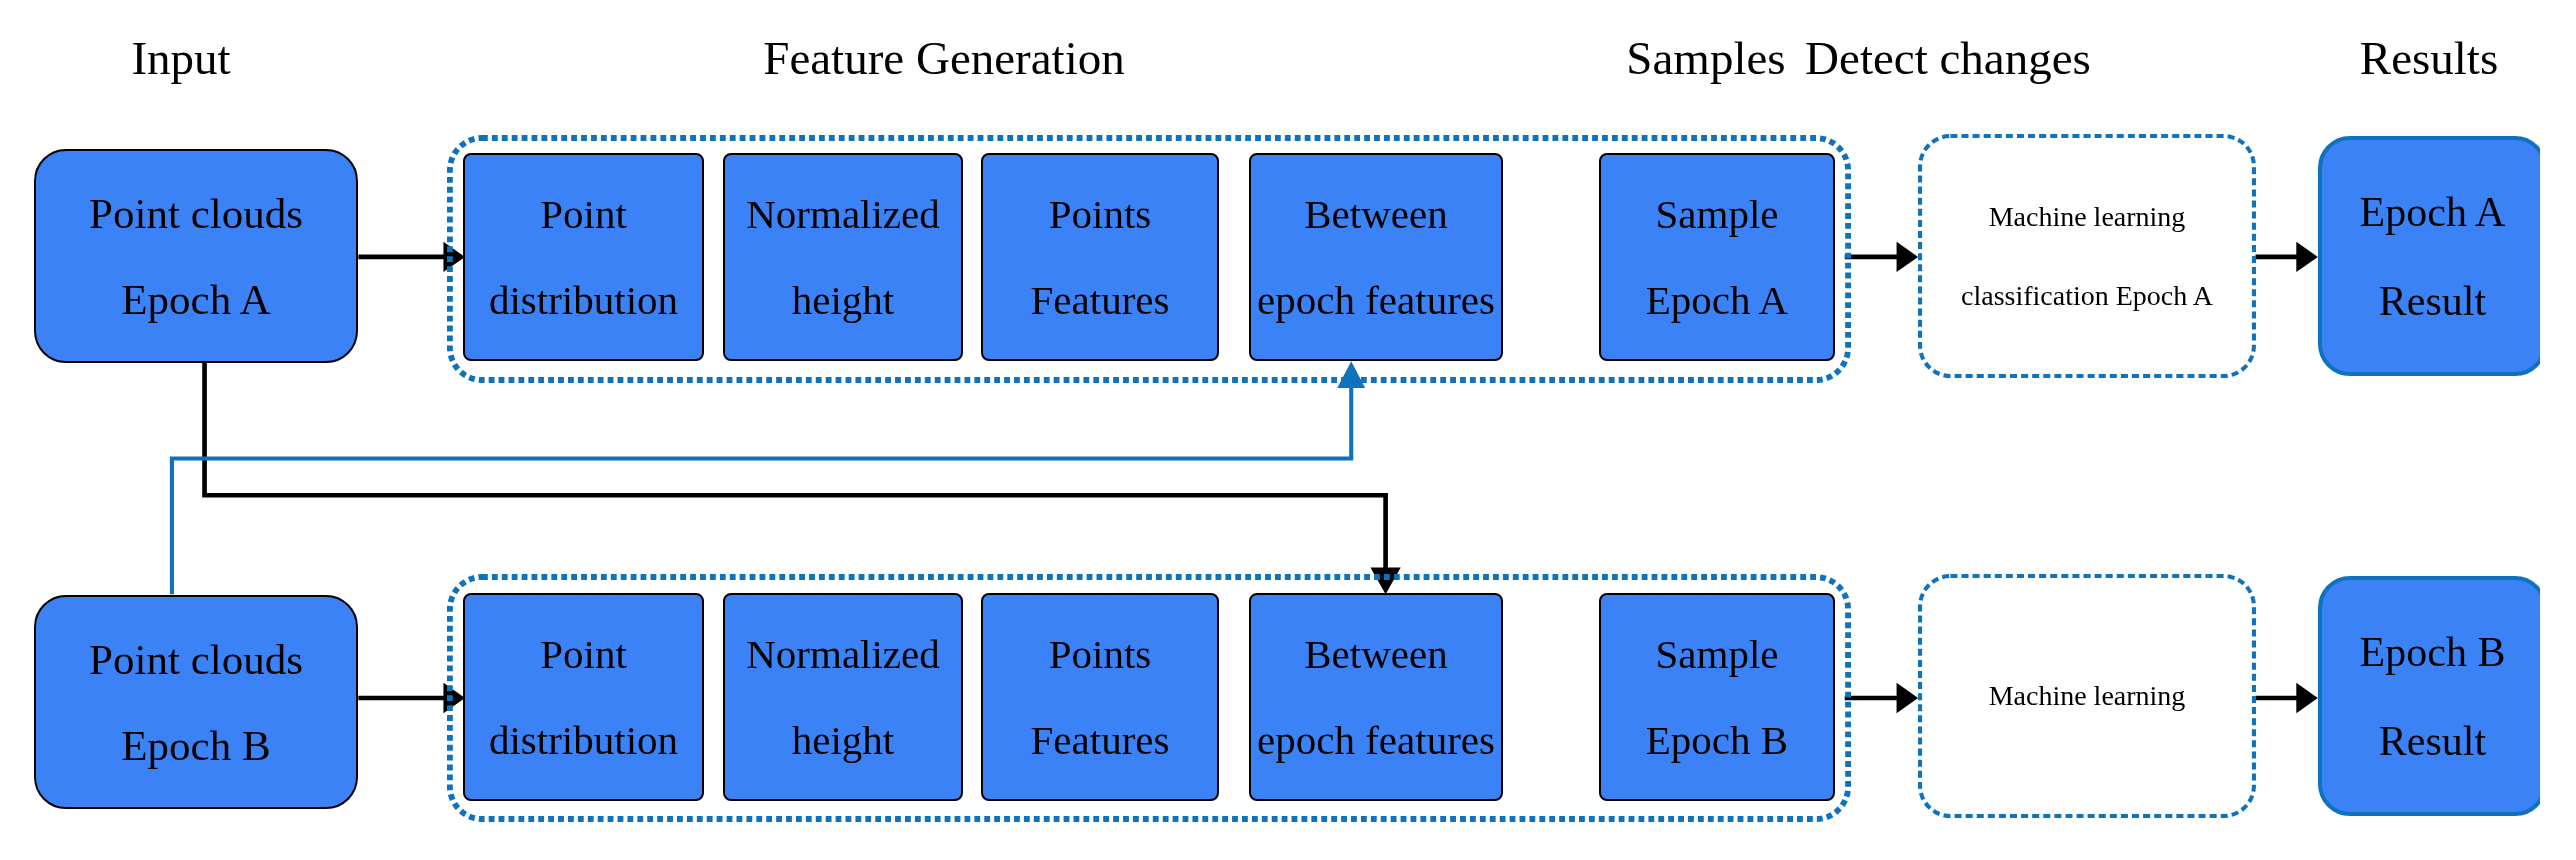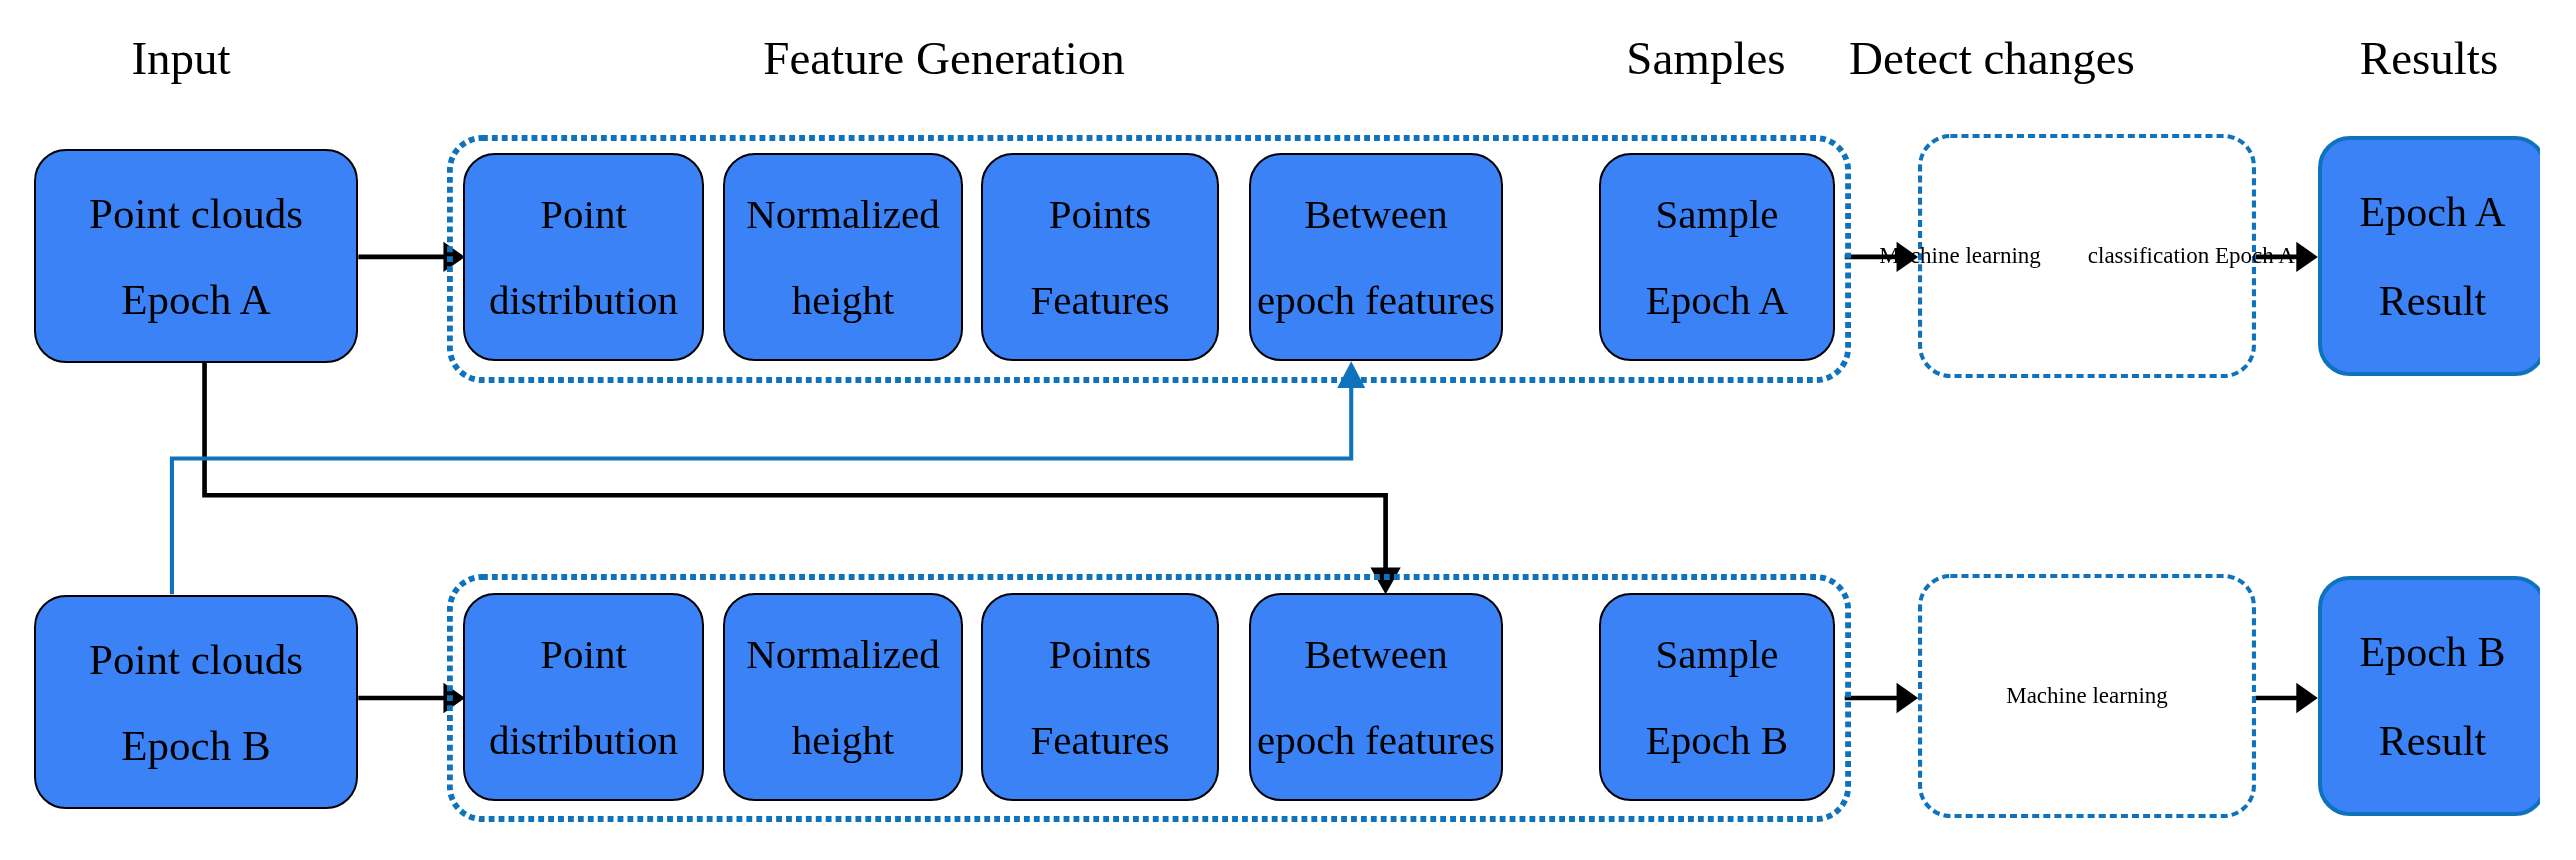--- a/index.html
+++ b/index.html
@@ -15,26 +15,26 @@
   .hdr{
     position:absolute;top:30px;transform:translateX(-50%);
     font-size:47px;line-height:1.2;white-space:nowrap;color:#000;
   }
   .nodebox{
     position:absolute;box-sizing:border-box;
     display:flex;flex-direction:column;align-items:center;justify-content:center;
     text-align:center;background:#3b82f6;
   }
   .inputbox{border:2.9px solid #000;border-radius:32px;font-size:43px;gap:37px;}
-  .featbox{border:2.3px solid #000;border-radius:32px;font-size:41px;gap:38px;}
+  .featbox{border:2.3px solid #000;border-radius:8px;font-size:41px;gap:38px;}
   .resultbox{border:4.1px solid #0F72BD;border-radius:32px;font-size:42px;gap:41px;}
   .dashedbox{
     position:absolute;box-sizing:border-box;
-    display:flex;flex-direction:row;align-items:center;justify-content:center;
-    text-align:right;font-size:23px;gap:47px;
+    display:flex;flex-direction:column;align-items:center;justify-content:center;
+    text-align:right;font-size:28px;gap:47px;
   }
   .dashedbox > svg{position:absolute;left:0;top:0;pointer-events:none;}
   .dashwrap{position:absolute;}
   .nodebox span,.dashedbox span{position:relative;display:block;white-space:nowrap;}
 </style>
 </head>
 <body>
 
 <div id="canvas">
 
@@ -57,21 +57,21 @@
     <line x1="3870" y1="1198" x2="3942" y2="1198" stroke="#000" stroke-width="8"></line>
     <polygon points="3940,1172 3940,1224 3977,1198" fill="#000"></polygon>
 
     <path d="M294,1020 L294,787 L2318,787 L2318,664" fill="none" stroke="#0F72BD" stroke-width="7"></path>
     <polygon points="2294,666 2342,666 2318,620" fill="#0F72BD"></polygon>
   </svg>
 
   <span class="hdr" style="left:181px">Input</span>
   <span class="hdr" style="left:944px">Feature Generation</span>
   <span class="hdr" style="left:1706px">Samples</span>
-  <span class="hdr" style="left:1992px">Detect changes</span>
+  <span class="hdr" style="left:1948px">Detect changes</span>
   <span class="hdr" style="left:2429px">Results</span>
 
   <div class="nodebox inputbox" style="left:34px;top:149px;width:324px;height:214px">
     <span>Point clouds</span>
     <span>Epoch A</span>
   </div>
 
   <div class="dashwrap" style="left:447px;top:135px;width:1404px;height:248px">
     <svg width="1404" height="248" viewBox="0 0 2408 425">
       <rect x="5" y="5" width="2398" height="415" rx="55" fill="none" stroke="#0F72BD" stroke-width="10" stroke-dasharray="10 7"></rect>

